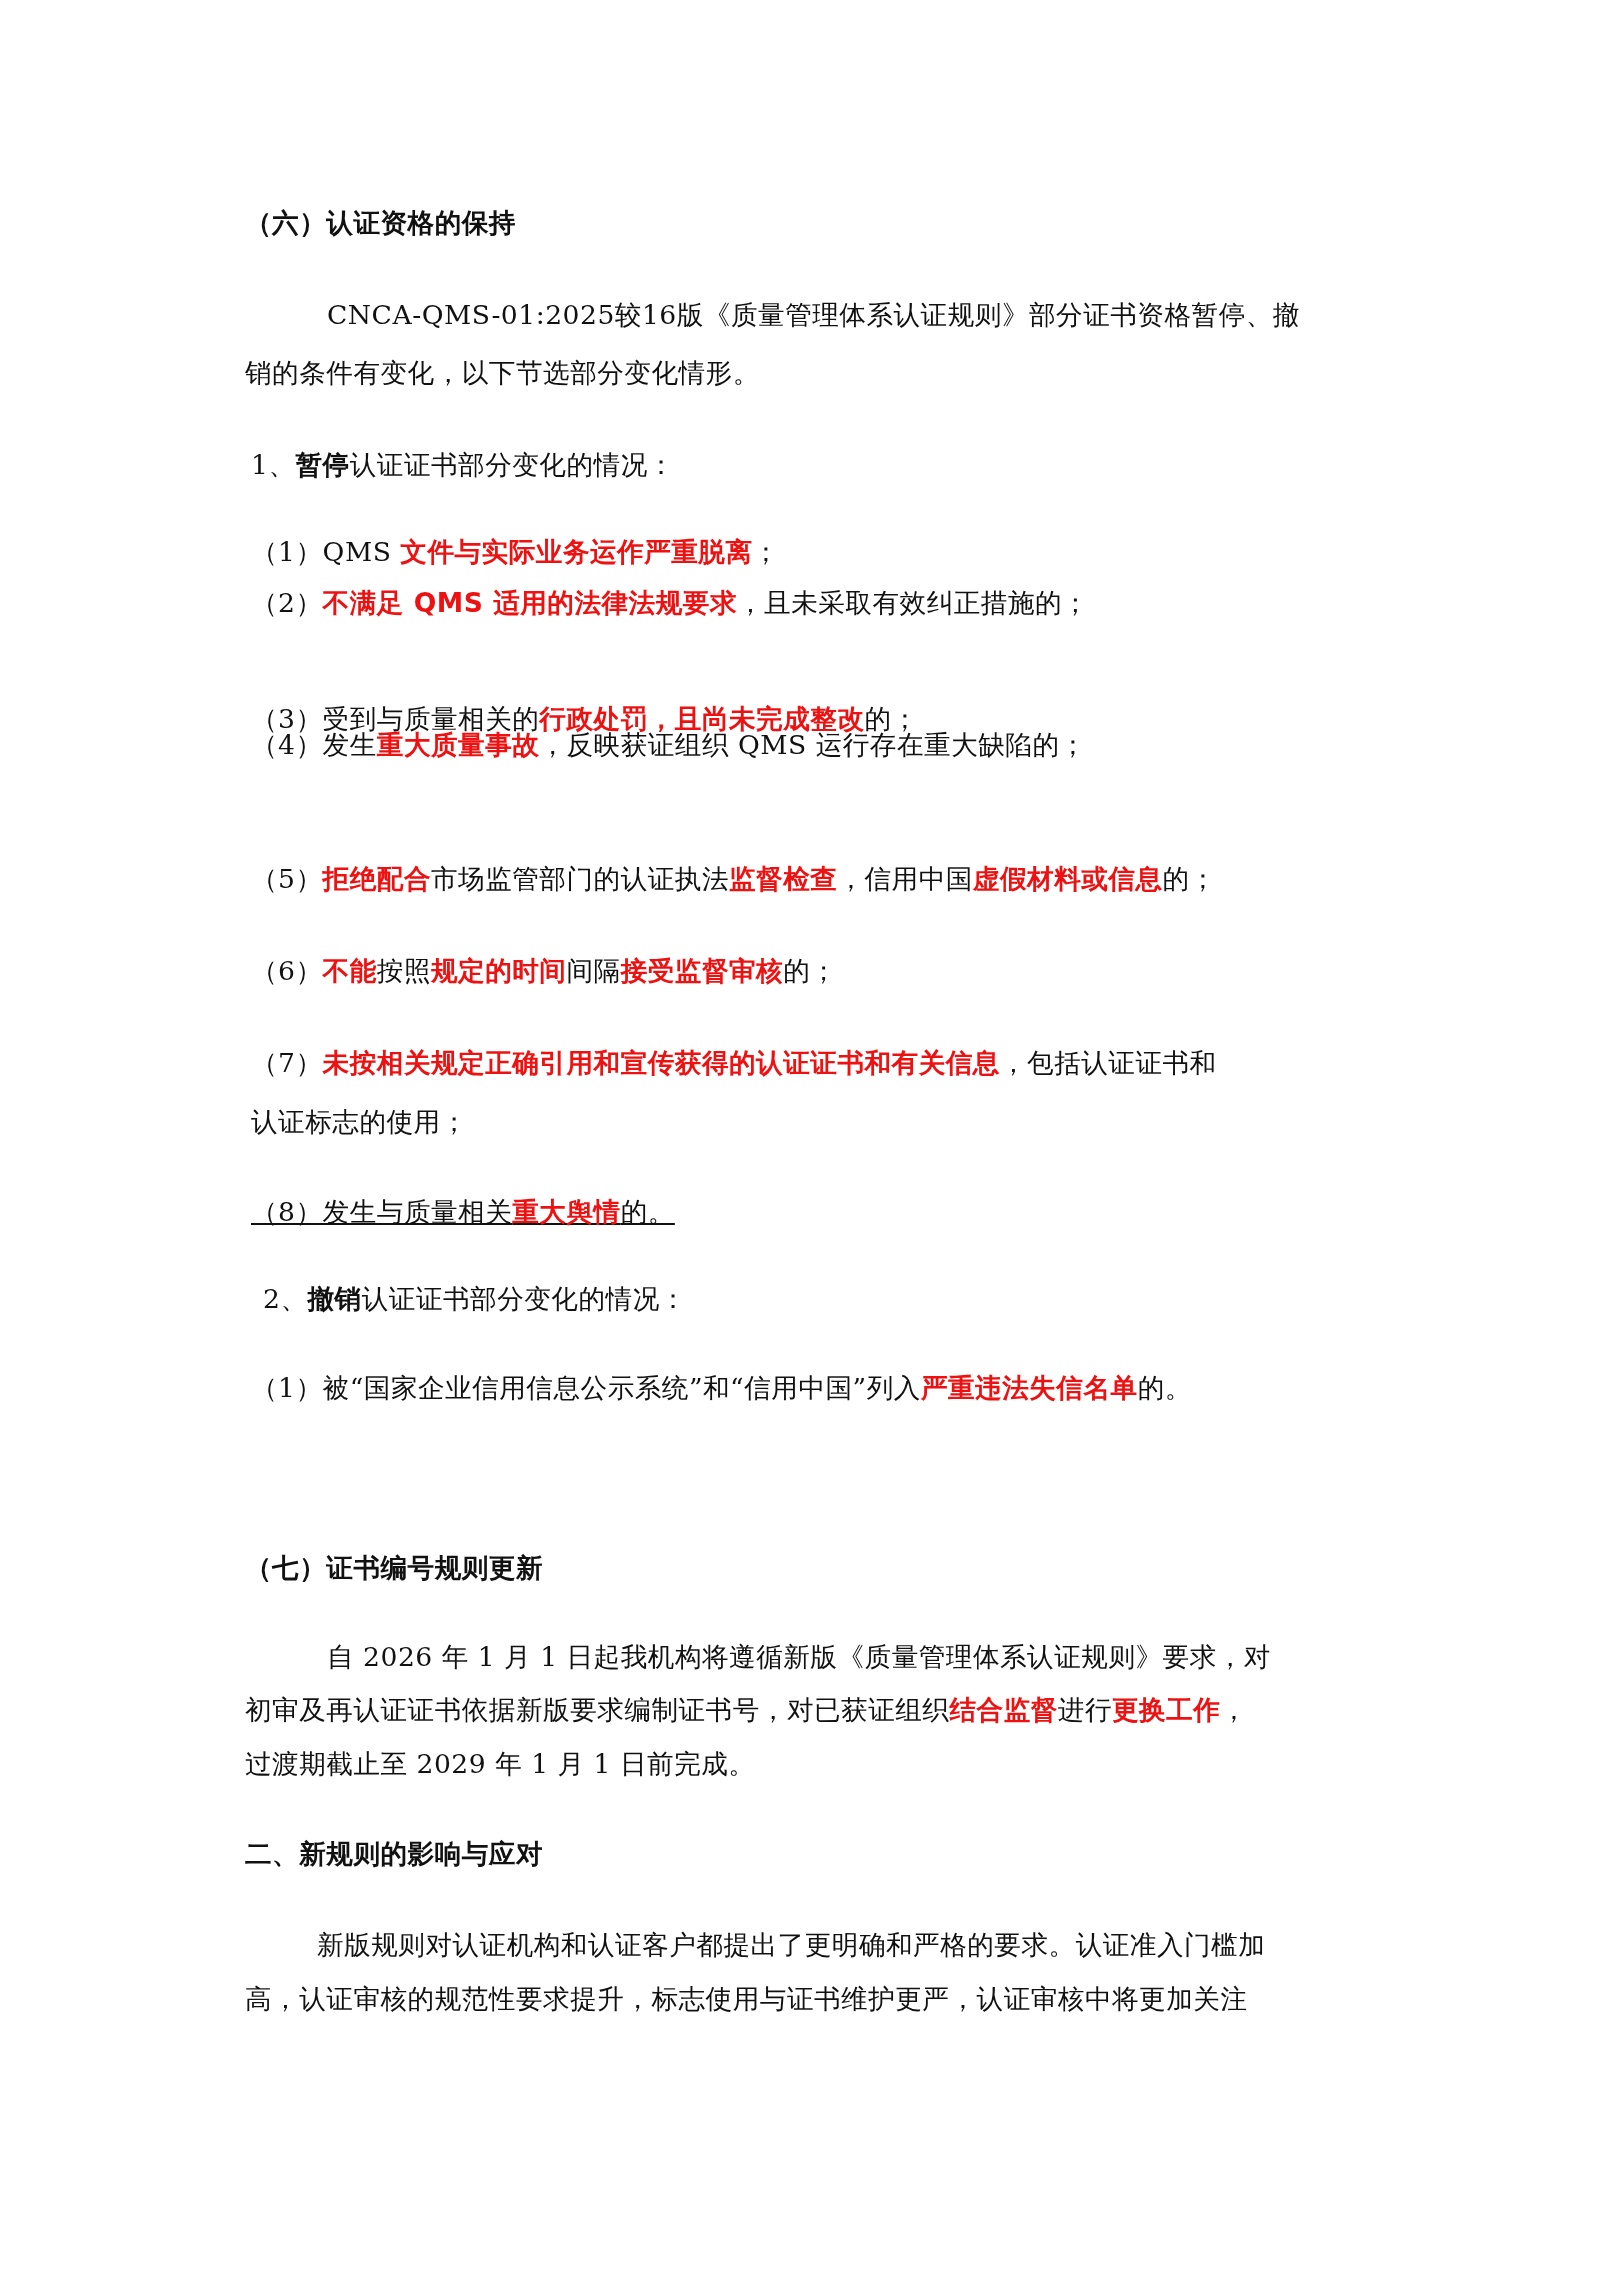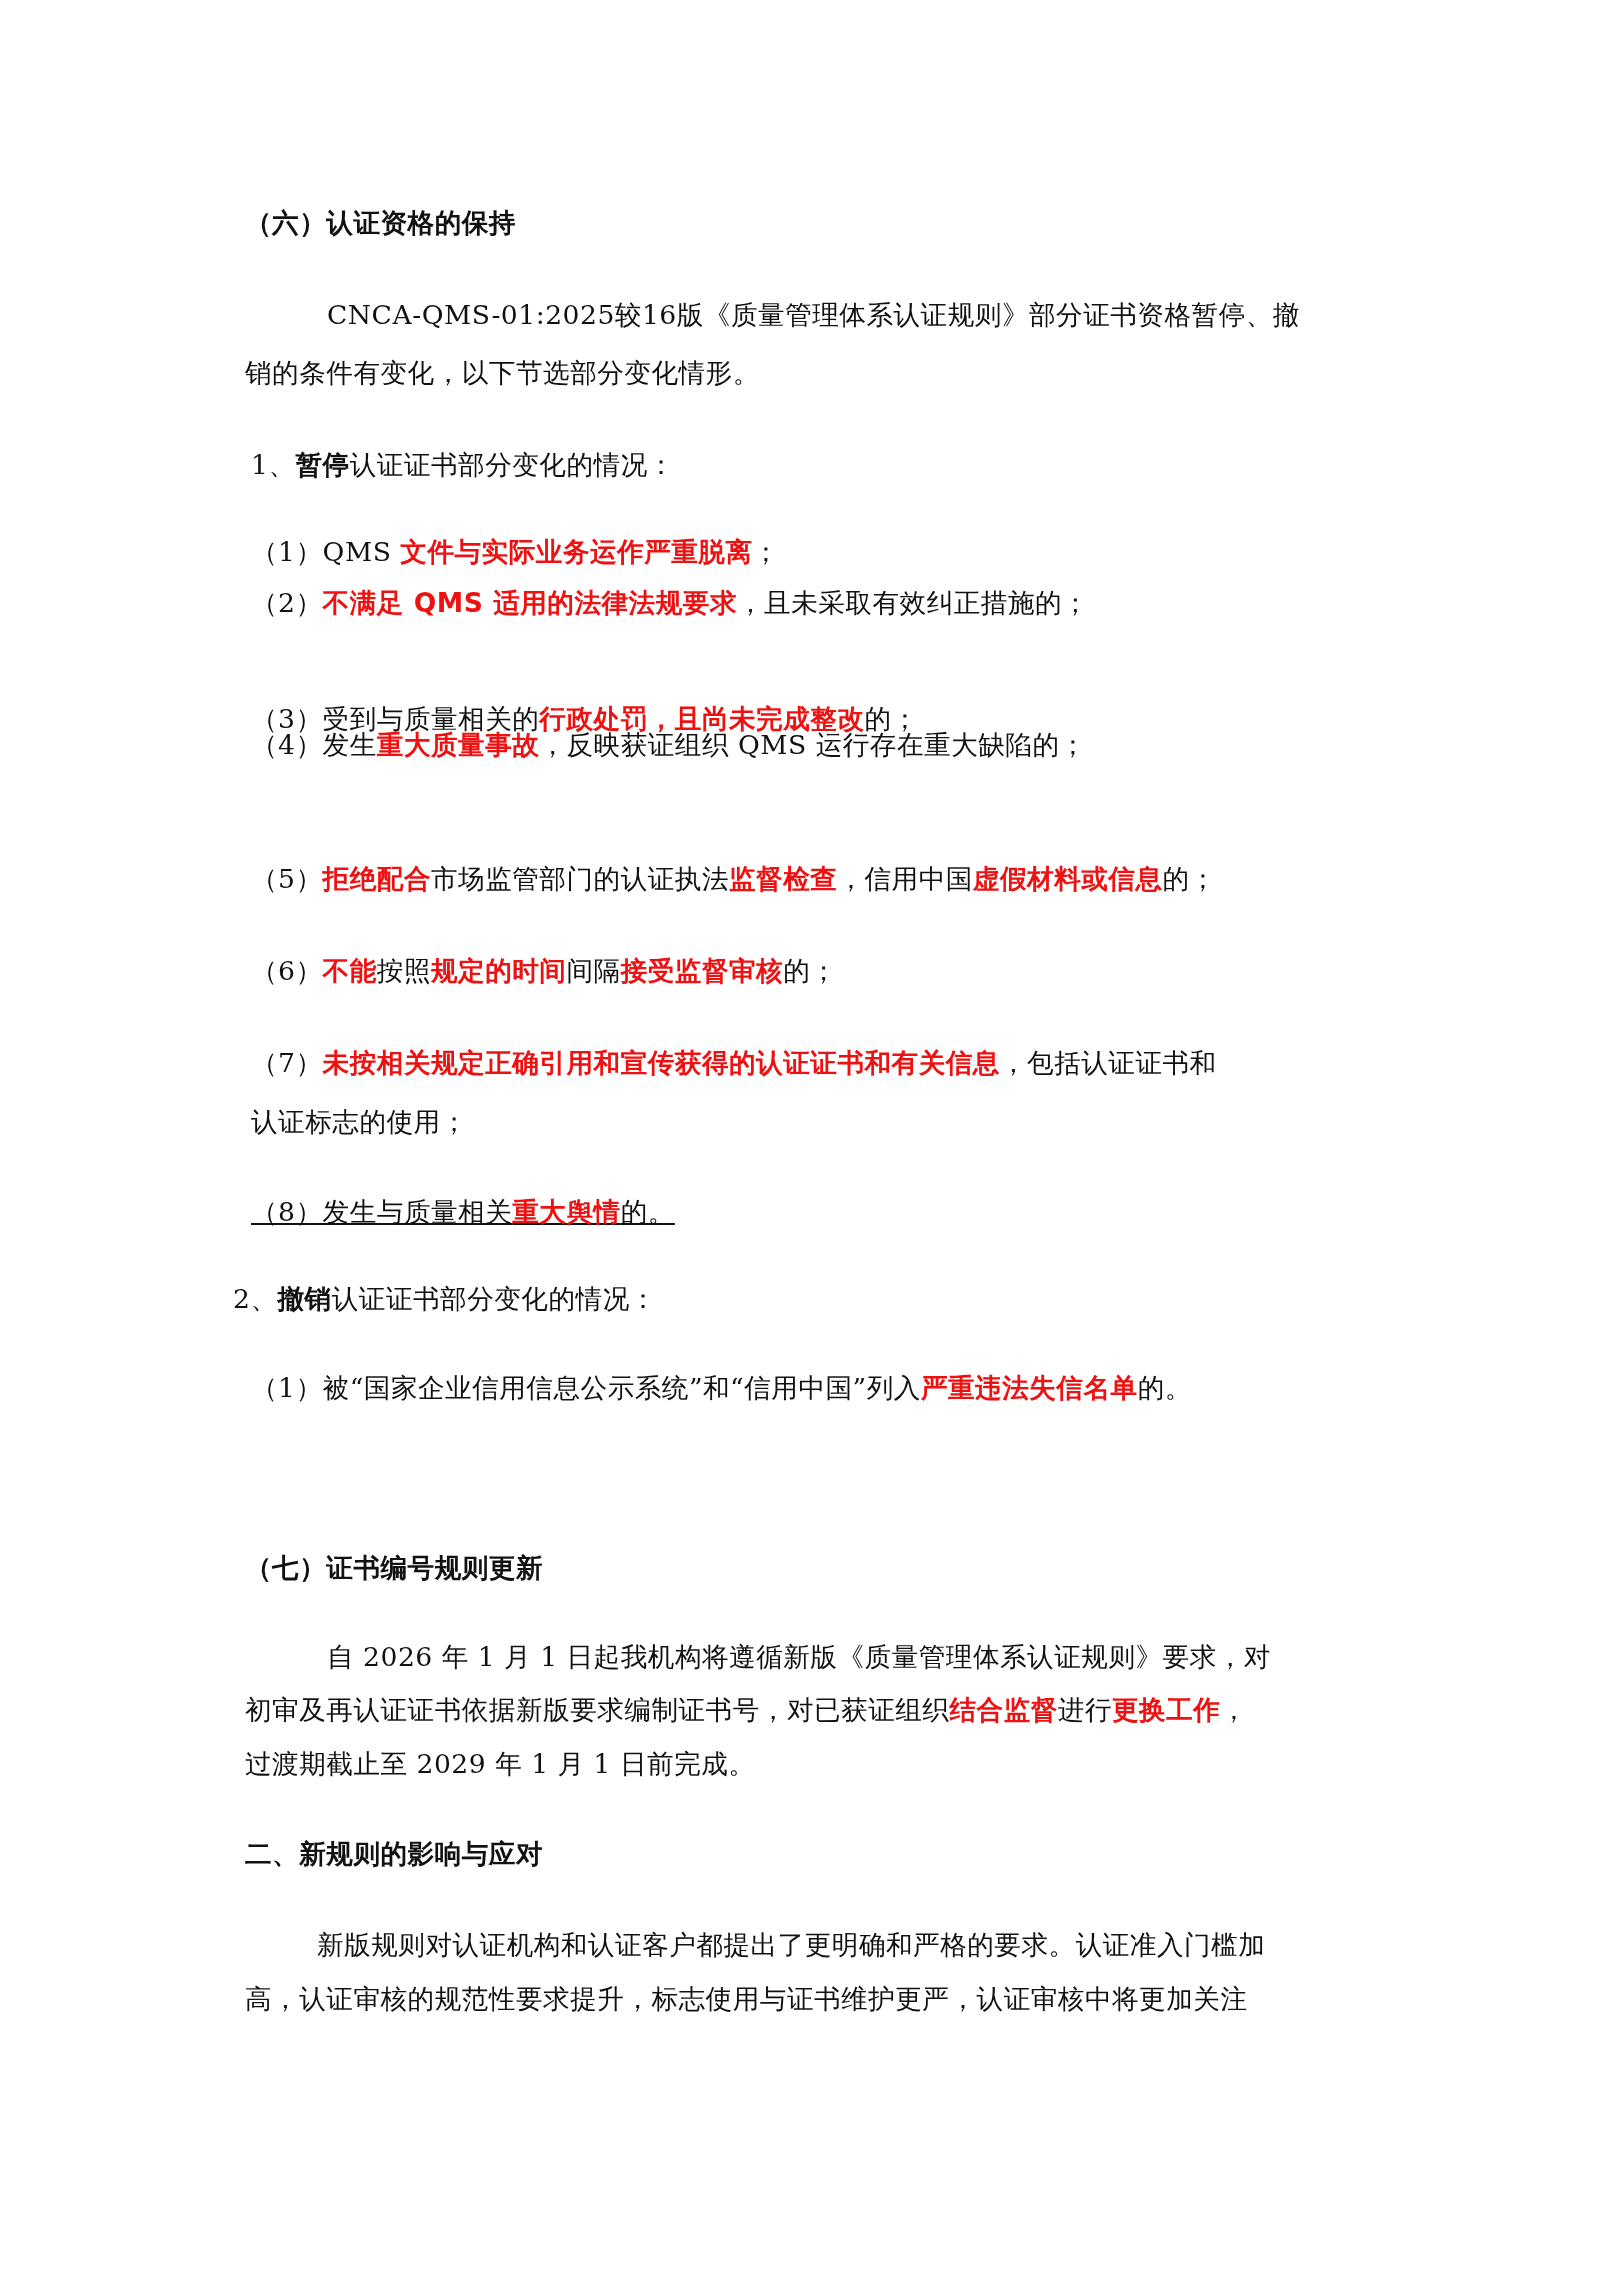--- a/index.html
+++ b/index.html
@@ -43,21 +43,21 @@
     <span>（6）</span><span class="red">不能</span><span>按照</span><span class="red">规定的时间</span><span>间隔</span><span class="red">接受监督审核</span><span>的；</span>
   </div>
   <div class="line" style="left:251px;top:1045px;">
     <span>（7）</span><span class="red">未按相关规定正确引用和宣传获得的认证证书和有关信息</span><span>，包括认证证书和</span>
   </div>
   <div class="line" style="left:251px;top:1104px;">认证标志的使用；</div>
   <div class="line" style="left:251px;top:1194px;text-decoration:underline;">
     <span>（8）发生与质量相关</span><span class="red">重大舆情</span><span>的。</span>
   </div>
 
-  <div class="line" style="left:233px;top:1281px;text-align:right;">
+  <div class="line" style="left:263px;top:1281px;text-align:right;">
     <span>2、</span><span class="b">撤销</span><span>认证证书部分变化的情况：</span>
   </div>
   <div class="line" style="left:251px;top:1370px;">
     <span>（1）被“国家企业信用信息公示系统”和“信用中国”列入</span><span class="red">严重违法失信名单</span><span>的。</span>
   </div>
 
   <div class="line h" style="left:245px;top:1552px;">（七）证书编号规则更新</div>
   <div class="line" style="left:327px;top:1639px;">自 2026 年 1 月 1 日起我机构将遵循新版《质量管理体系认证规则》要求，对</div>
   <div class="line" style="left:245px;top:1692px;">
     <span>初审及再认证证书依据新版要求编制证书号，对已获证组织</span><span class="red">结合监督</span><span>进行</span><span class="red">更换工作</span><span>，</span>

